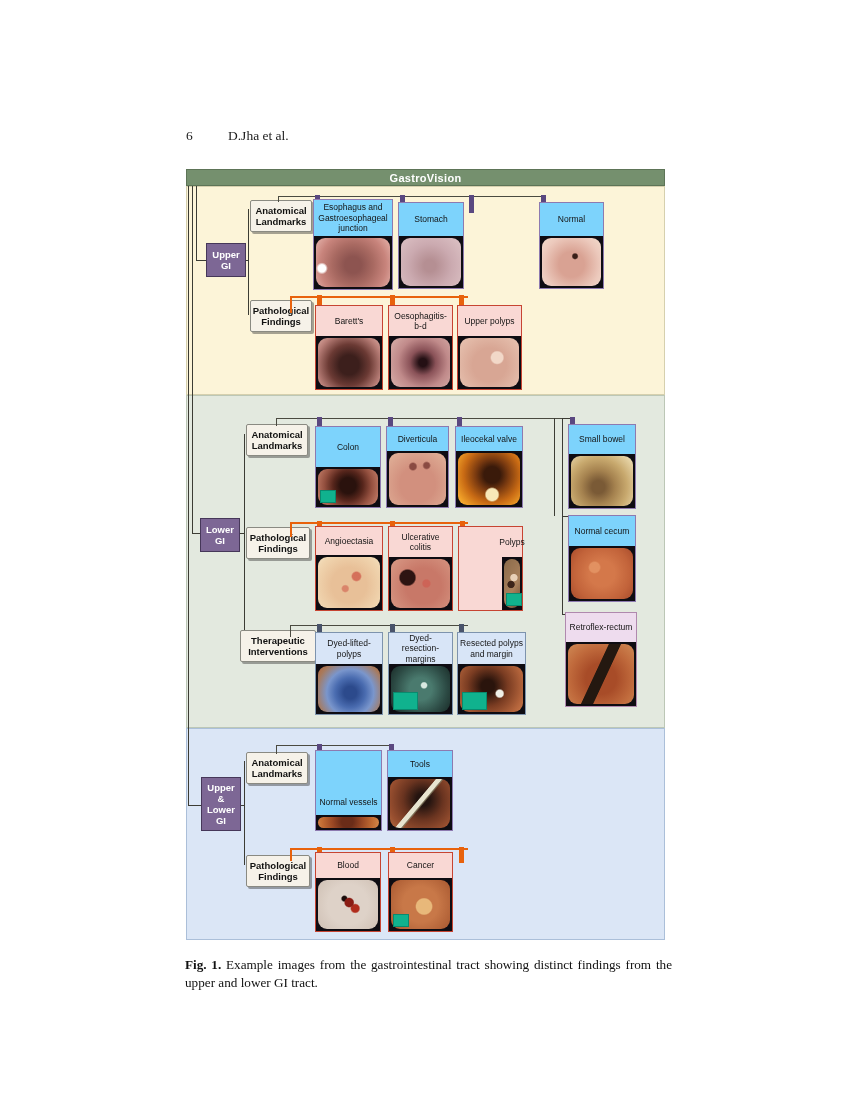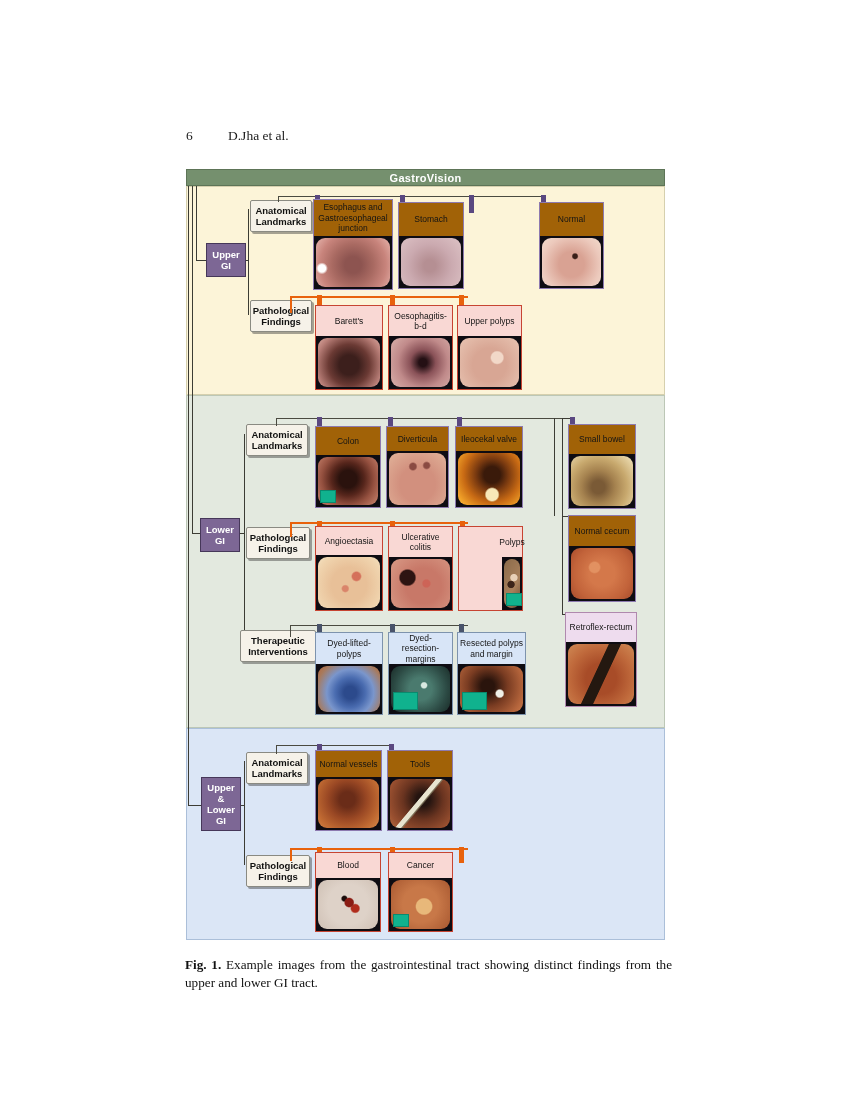--- a/index.html
+++ b/index.html
@@ -14,21 +14,21 @@
   #titlebar span{font:bold 11px "Liberation Sans",sans-serif;color:#ffffff;letter-spacing:.3px;}
   .sect{position:absolute;left:0;width:479px;box-sizing:border-box;border:1px solid #b9b9a4;}
   .line{position:absolute;background:#3c3c34;}
   .node{position:absolute;background:#7d6795;border:1px solid #463759;box-sizing:border-box;
         display:flex;flex-direction:column;align-items:center;justify-content:center;}
   .node span{font:bold 9.5px/11px "Liberation Sans",sans-serif;color:#fff;}
   .cat{position:absolute;background:#f6f2e9;border:1px solid #8a8a82;box-shadow:2px 2px 0 rgba(60,60,60,.45);
        box-sizing:border-box;display:flex;align-items:center;justify-content:center;text-align:center;border-radius:2px;}
   .cat span{font:bold 9.5px/11px "Liberation Sans",sans-serif;color:#111;}
   .card{position:absolute;box-sizing:border-box;display:flex;flex-direction:column;}
-  .card.anat{border:1.5px solid #8d7ab0;background:#a16207;}
+  .card.anat{border:1.5px solid #8d7ab0;background:#7dd3fc;}
   .card.rose{border:1.5px solid #b089ae;background:#eedcee;}
   .card.path{border:1.5px solid #c74432;background:#f9d8d4;}
   .card.ther{border:1.5px solid #7d93ad;background:#d8e5f7;}
   .lbl{display:flex;align-items:center;justify-content:center;text-align:center;
        font:8.5px/10.5px "Liberation Sans",sans-serif;color:#141414;padding:1px 2px;box-sizing:border-box;}
   .img{position:relative;background:#0e0c12;flex:1;}
   .ph{position:absolute;left:2px;right:2px;top:2px;bottom:2px;border-radius:9px;}
   .tab{position:absolute;width:4.5px;}
   .gbox{position:absolute;left:4px;bottom:4px;width:16px;height:13px;background:#10b28e;border:1px solid #0a8a6e;box-sizing:border-box;}
   .gbox.lg{width:25px;height:18px;}
@@ -146,21 +146,21 @@
       <div class="line" style="left: 6px; top: 364px; width: 8px; height: 1.2px; background: rgb(60, 60, 52);"></div>
       <div class="line" style="left: 54px; top: 364px; width: 5px; height: 1.2px; background: rgb(60, 60, 52);"></div>
       <div class="line" style="left: 58px; top: 265px; width: 1.2px; height: 207px; background: rgb(60, 60, 52);"></div>
       <div class="cat" style="left: 60px; top: 255px; width: 62px; height: 32px;">
         <span>Anatomical Landmarks</span>
       </div>
       <div class="line" style="left: 90px; top: 249px; width: 288px; height: 1.2px; background: rgb(74, 74, 64);"></div>
       <div class="line" style="left: 90px; top: 249px; width: 1.2px; height: 8px; background: rgb(74, 74, 64);"></div>
       <div class="tab" style="left: 131px; top: 248px; height: 20px; background: rgb(90, 72, 128);"></div>
       <div class="card anat" style="left: 129px; top: 257px; width: 66px; height: 82px;">
-        <div class="lbl" style="height: 28px;">Colon</div>
+        <div class="lbl" style="height: 40px;">Colon</div>
         <div class="img">
           <div class="ph ph-colon"></div>
           <div class="gbox"></div>
         </div>
       </div>
       <div class="tab" style="left: 202px; top: 248px; height: 20px; background: rgb(90, 72, 128);"></div>
       <div class="card anat" style="left: 200px; top: 257px; width: 63px; height: 82px;">
         <div class="lbl" style="height: 24px;">Diverticula</div>
         <div class="img">
           <div class="ph ph-diverticula"></div>
@@ -263,21 +263,21 @@
       <div class="line" style="left: 2px; top: 636px; width: 13px; height: 1.2px; background: rgb(60, 60, 52);"></div>
       <div class="line" style="left: 55px; top: 636px; width: 4px; height: 1.2px; background: rgb(60, 60, 52);"></div>
       <div class="line" style="left: 58px; top: 592px; width: 1.2px; height: 104px; background: rgb(60, 60, 52);"></div>
       <div class="cat" style="left: 60px; top: 583px; width: 62px; height: 32px;">
         <span>Anatomical Landmarks</span>
       </div>
       <div class="line" style="left: 90px; top: 576px; width: 117px; height: 1.2px; background: rgb(74, 74, 64);"></div>
       <div class="line" style="left: 90px; top: 576px; width: 1.2px; height: 9px; background: rgb(74, 74, 64);"></div>
       <div class="tab" style="left: 131px; top: 575px; height: 17px; background: rgb(90, 72, 128);"></div>
       <div class="card anat" style="left: 129px; top: 581px; width: 67px; height: 81px;">
-        <div class="lbl" style="height: 26px;">Normal vessels</div>
+        <div class="lbl" style="height: 26px; margin-top: 38px;">Normal vessels</div>
         <div class="img">
           <div class="ph ph-normal-vessels"></div>
         </div>
       </div>
       <div class="tab" style="left: 203px; top: 575px; height: 17px; background: rgb(90, 72, 128);"></div>
       <div class="card anat" style="left: 201px; top: 581px; width: 66px; height: 81px;">
         <div class="lbl" style="height: 26px;">Tools</div>
         <div class="img">
           <div class="ph ph-tools"></div>
         </div>

